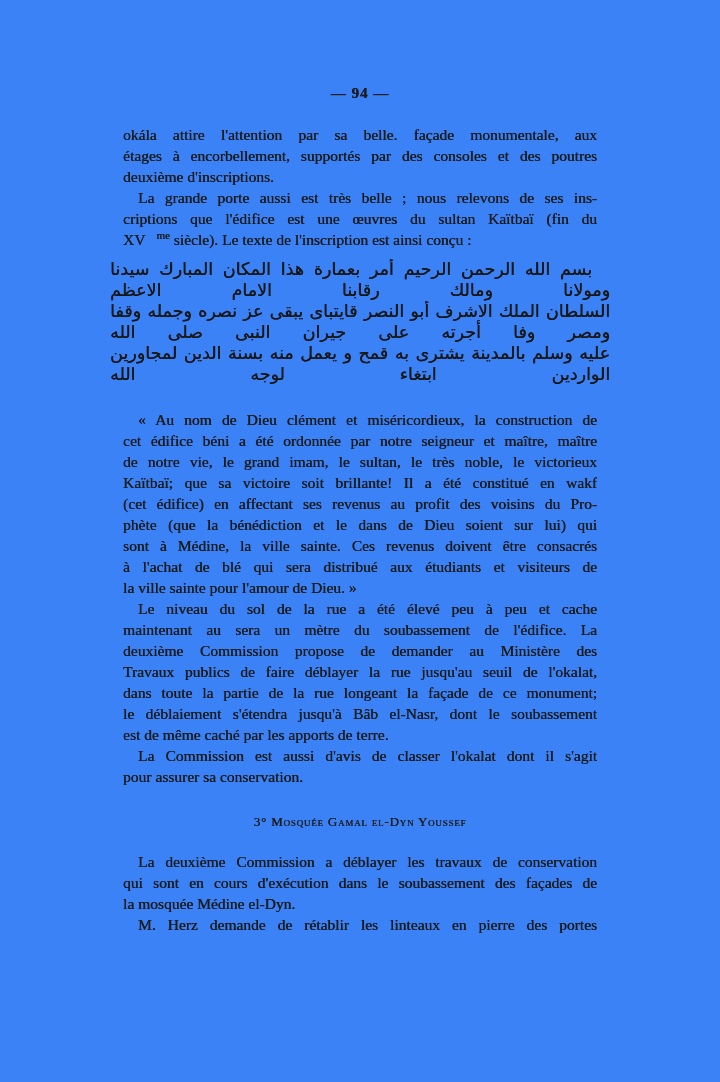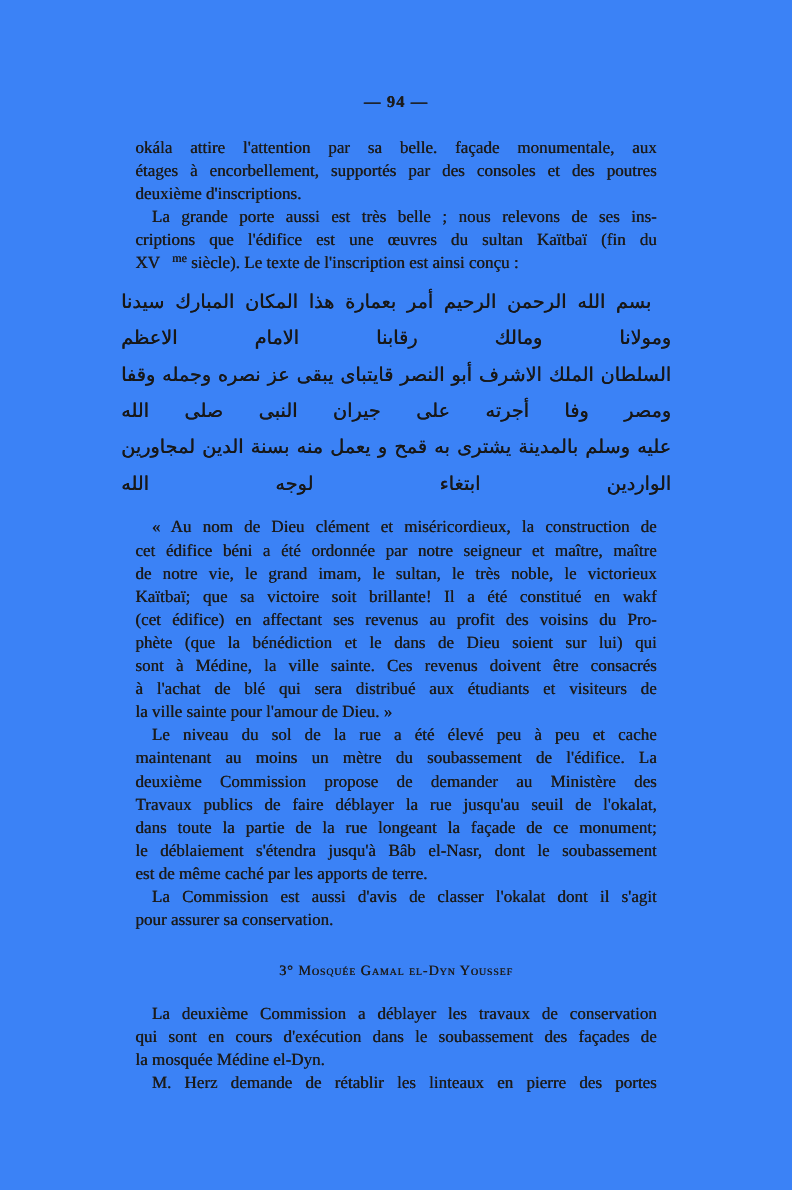--- a/index.html
+++ b/index.html
@@ -45,22 +45,22 @@
   sup {
     font-size: 11px;
     line-height: 0;
     vertical-align: super;
     margin-left: 11px;
   }
   .arabic {
     direction: rtl;
     font-family: "DejaVu Sans", sans-serif;
     font-size: 17.5px;
-    line-height: 33px;
-    margin: 9px -13px 12px -13px;
+    line-height: 21px;
+    margin: 9px -13px 24px -13px;
     color: #181818;
   }
   .arabic .line:first-child {
     text-indent: 18px; 
   }
   .heading {
     text-align: center;
     font-size: 13px;
     letter-spacing: 0.8px;
     line-height: 16px;
@@ -97,21 +97,21 @@
         <div class="line">de notre vie, le grand imam, le sultan, le très noble, le victorieux</div>
         <div class="line">Kaïtbaï; que sa victoire soit brillante! Il a été constitué en wakf</div>
         <div class="line">(cet édifice) en affectant ses revenus au profit des voisins du Pro-</div>
         <div class="line">phète (que la bénédiction et le dans de Dieu soient sur lui) qui</div>
         <div class="line">sont à Médine, la ville sainte. Ces revenus doivent être consacrés</div>
         <div class="line">à l'achat de blé qui sera distribué aux étudiants et visiteurs de</div>
         <div class="line no-just">la ville sainte pour l'amour de Dieu. »</div>
       </div>
       <div class="para indent">
         <div class="line">Le niveau du sol de la rue a été élevé peu à peu et cache</div>
-        <div class="line">maintenant au moins un mètre du soubassement de l'édifice. La</div>
+        <div class="line">maintenant au sera un mètre du soubassement de l'édifice. La</div>
         <div class="line">deuxième Commission propose de demander au Ministère des</div>
         <div class="line">Travaux publics de faire déblayer la rue jusqu'au seuil de l'okalat,</div>
         <div class="line">dans toute la partie de la rue longeant la façade de ce monument;</div>
         <div class="line">le déblaiement s'étendra jusqu'à Bâb el-Nasr, dont le soubassement</div>
         <div class="line no-just">est de même caché par les apports de terre.</div>
       </div>
       <div class="para indent">
         <div class="line">La Commission est aussi d'avis de classer l'okalat dont il s'agit</div>
         <div class="line no-just">pour assurer sa conservation.</div>
       </div>

